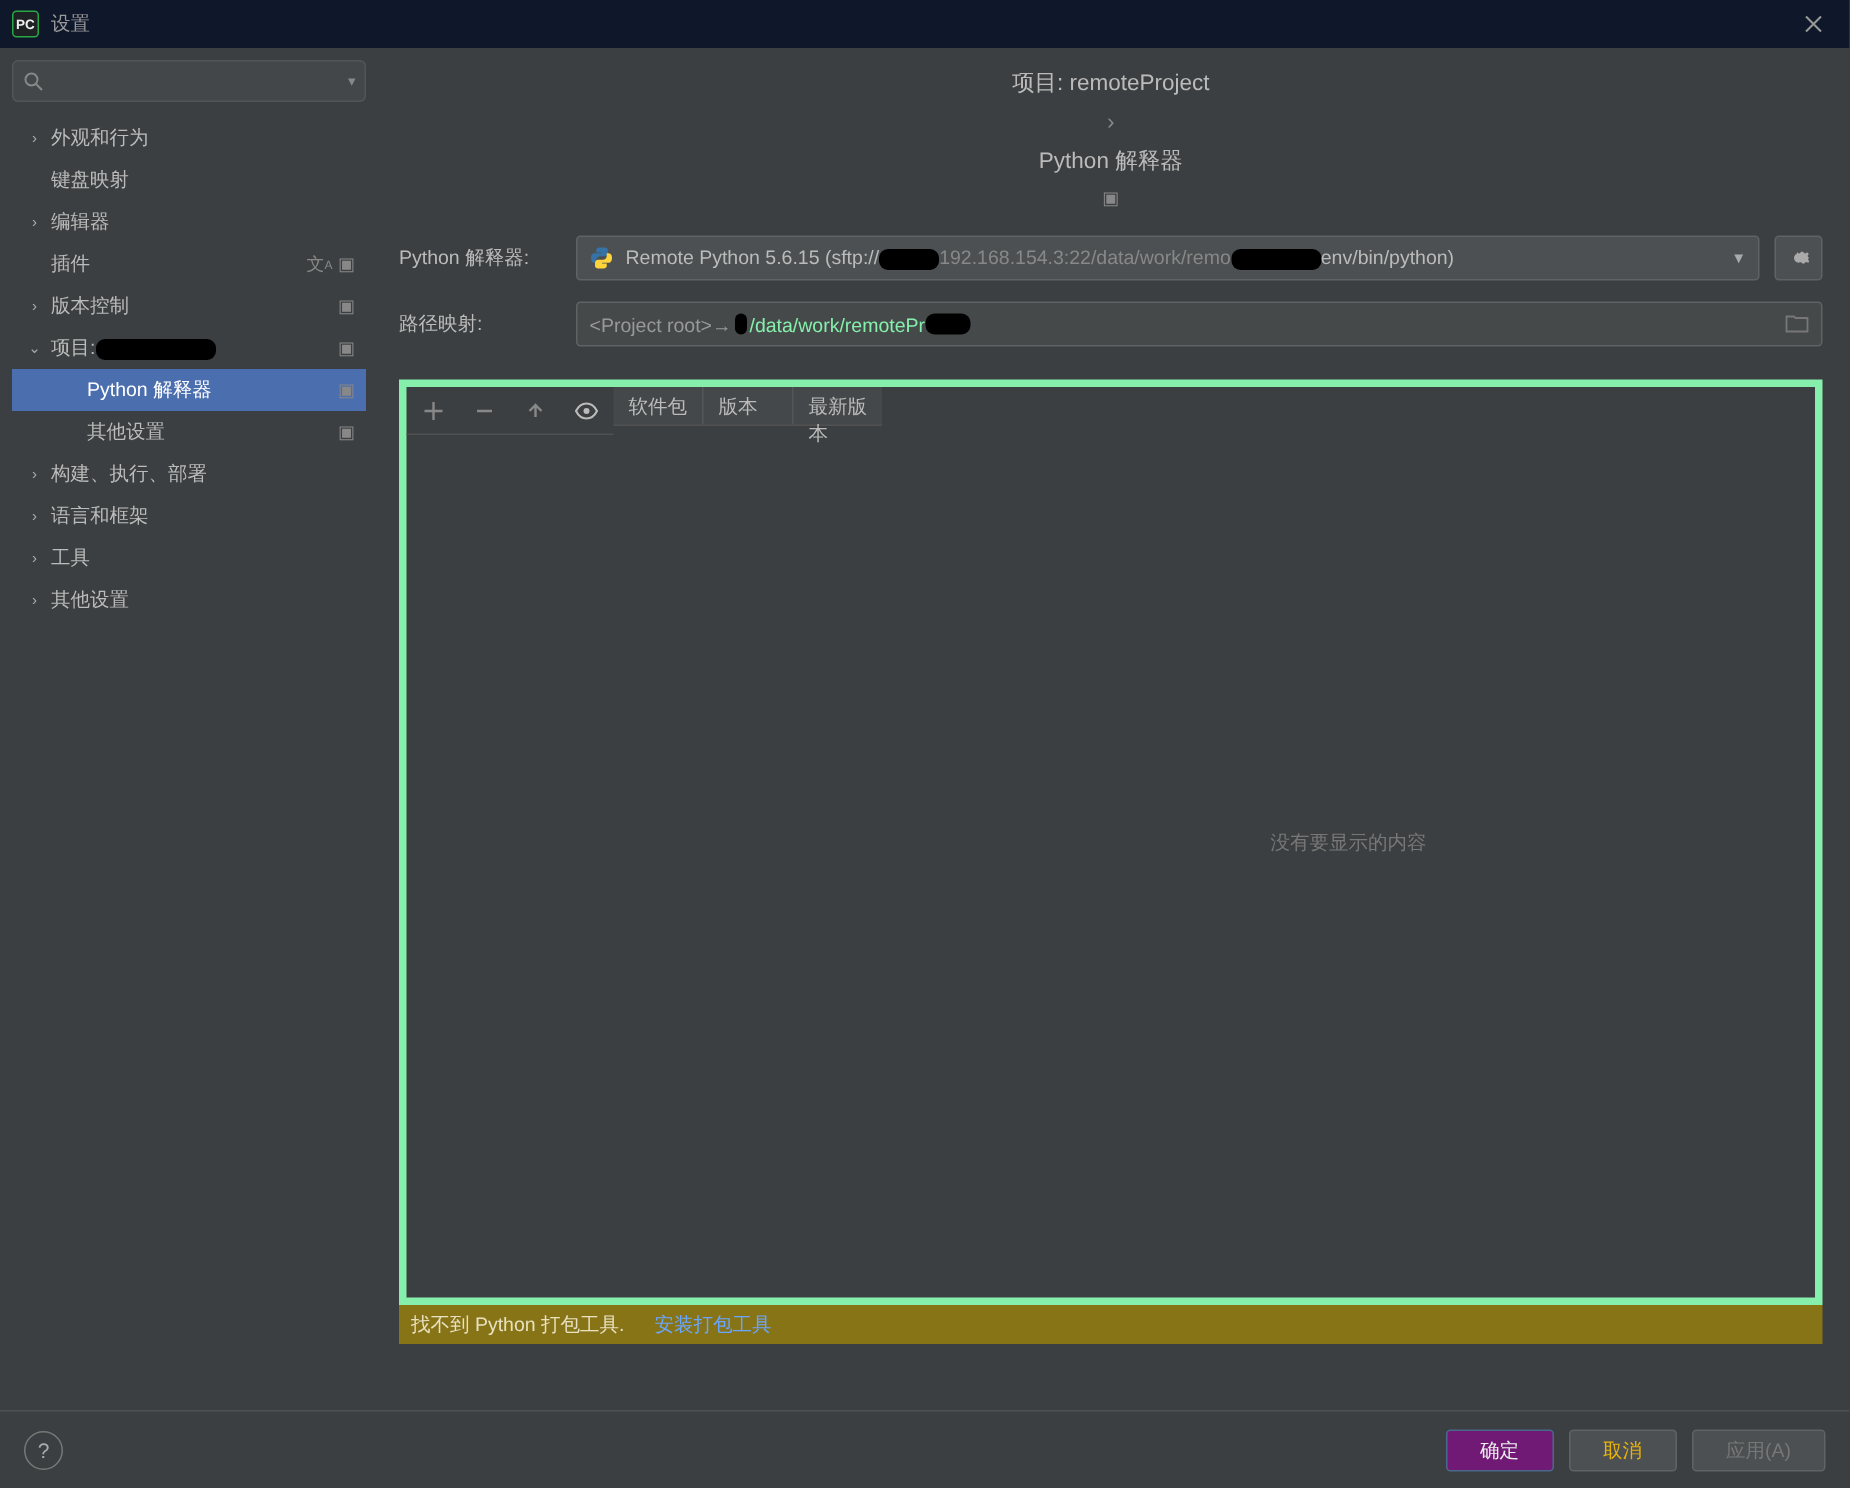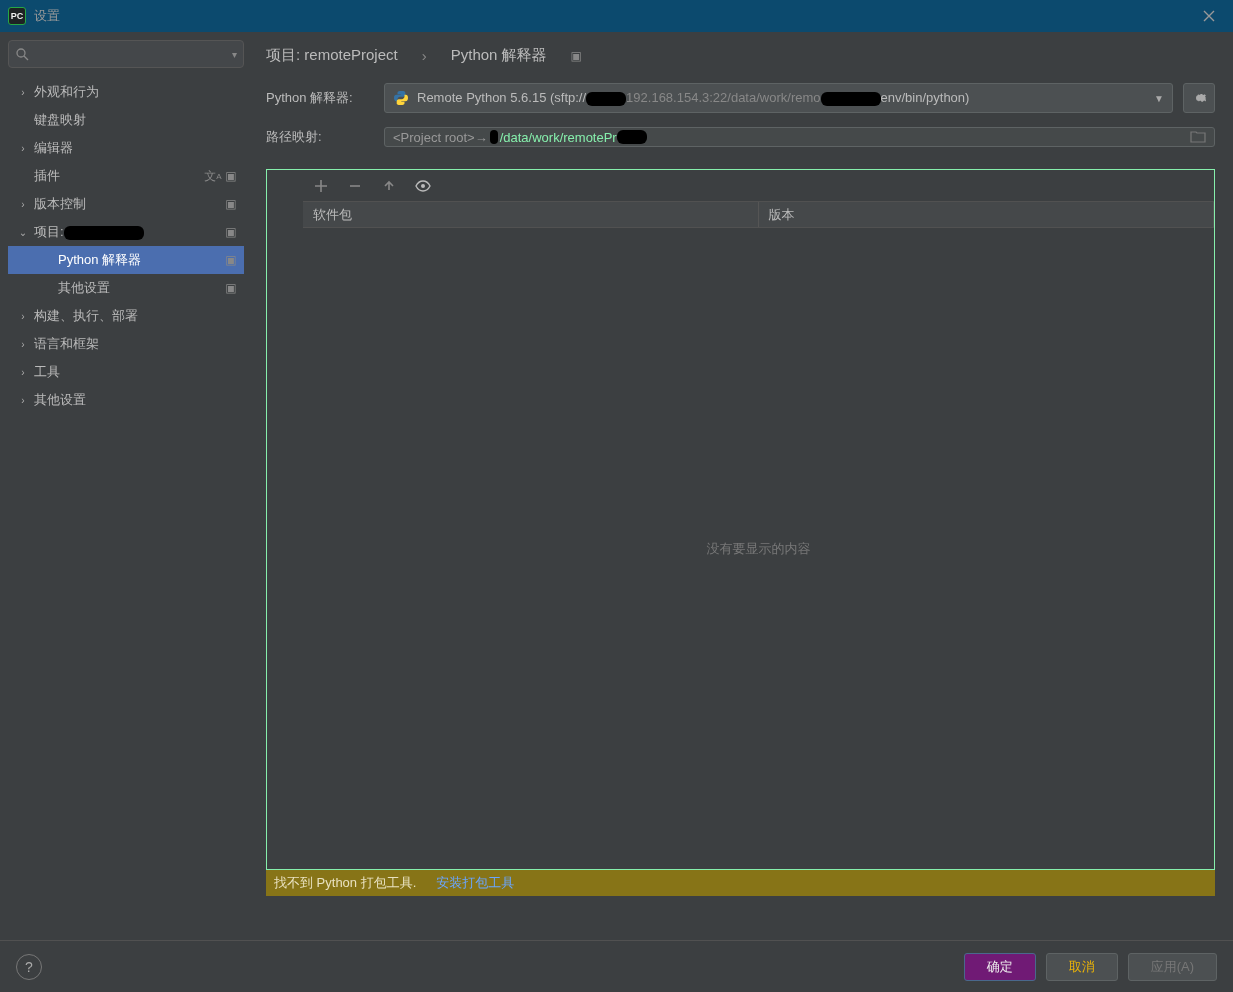--- a/index.html
+++ b/index.html
@@ -13,21 +13,21 @@
     overflow: hidden;
     position: relative;
   }
 
   
   .titlebar {
     height: 32px;
     display: flex;
     align-items: center;
     padding: 0 8px;
-    background: #0c4a6e;
+    background: #0f172a;
   }
   .titlebar .app-icon {
     width: 18px; height: 18px;
     border: 1px solid #28a745;
     border-radius: 3px;
     display: inline-flex;
     align-items: center;
     justify-content: center;
     font-size: 9px;
     color: #f0f0f0;
@@ -114,24 +114,25 @@
   .content {
     flex: 1;
     padding: 14px 18px 0 18px;
     display: flex;
     flex-direction: column;
     position: relative;
   }
   .breadcrumb {
     display: flex;
     align-items: center;
-    gap: 24px;
+    gap: 8px;
     color: #bbb;
     font-size: 15px;
     margin-bottom: 18px;
+    flex-direction: column;
   }
   .breadcrumb .sep { color: #888; }
   .breadcrumb .win-icon { color:#888; font-size:12px;}
 
   .field-row {
     display: flex;
     align-items: center;
     margin-bottom: 14px;
     gap: 10px;
   }
@@ -164,40 +165,39 @@
     width: 32px; height: 30px;
     background: #4c5052;
     border: 1px solid #5e6364;
     border-radius: 3px;
     display: flex; align-items: center; justify-content: center;
     color:#aaa;
     cursor:pointer;
   }
   .pathbox {
     flex: 1;
-    height: 20px;
+    height: 30px;
     background: #45494a;
     border: 1px solid #5e6364;
     border-radius: 3px;
     display: flex;
     align-items: center;
     padding: 0 8px;
     color: #999;
   }
   .pathbox .folder { margin-left:auto;color:#777;font-size:13px;}
 
   
   .pkg-panel {
-    border: 1px solid #86efac;
-    flex: 1;
-    display: flex;
-    flex-direction: column;
+    border: 5px solid #86efac;
+    flex: 1;
+    display: flex;
+    flex-direction: row;
     min-height: 0;
     margin-top: 8px;
-    padding-left: 36px;
   }
   .pkg-toolbar {
     height: 32px;
     display: flex;
     align-items: center;
     gap: 18px;
     padding: 0 10px;
     border-bottom: 1px solid #515151;
   }
   .pkg-toolbar .tb-icon {
@@ -435,20 +435,21 @@
         <span class="tb-icon">
           <svg width="16" height="12" viewBox="0 0 16 12">
               <path d="M1 6c2-4 5-5 7-5s5 1 7 5c-2 4-5 5-7 5s-5-1-7-5z" fill="none" stroke="#bbb" stroke-width="1.4"></path>
               <circle cx="8" cy="6" r="2" fill="#bbb"></circle>
             </svg>
         </span>
       </div>
       <div class="pkg-header">
         <div class="c1">软件包</div>
         <div class="c2">版本</div>
+        <div class="c3">最新版本</div>
       </div>
       <div class="pkg-body">没有要显示的内容</div>
     </div>
 
     <div class="warn">
       <span>找不到 Python 打包工具.</span>
       <a>安装打包工具</a>
     </div>
     <div style="height:12px"></div>
   </div>

